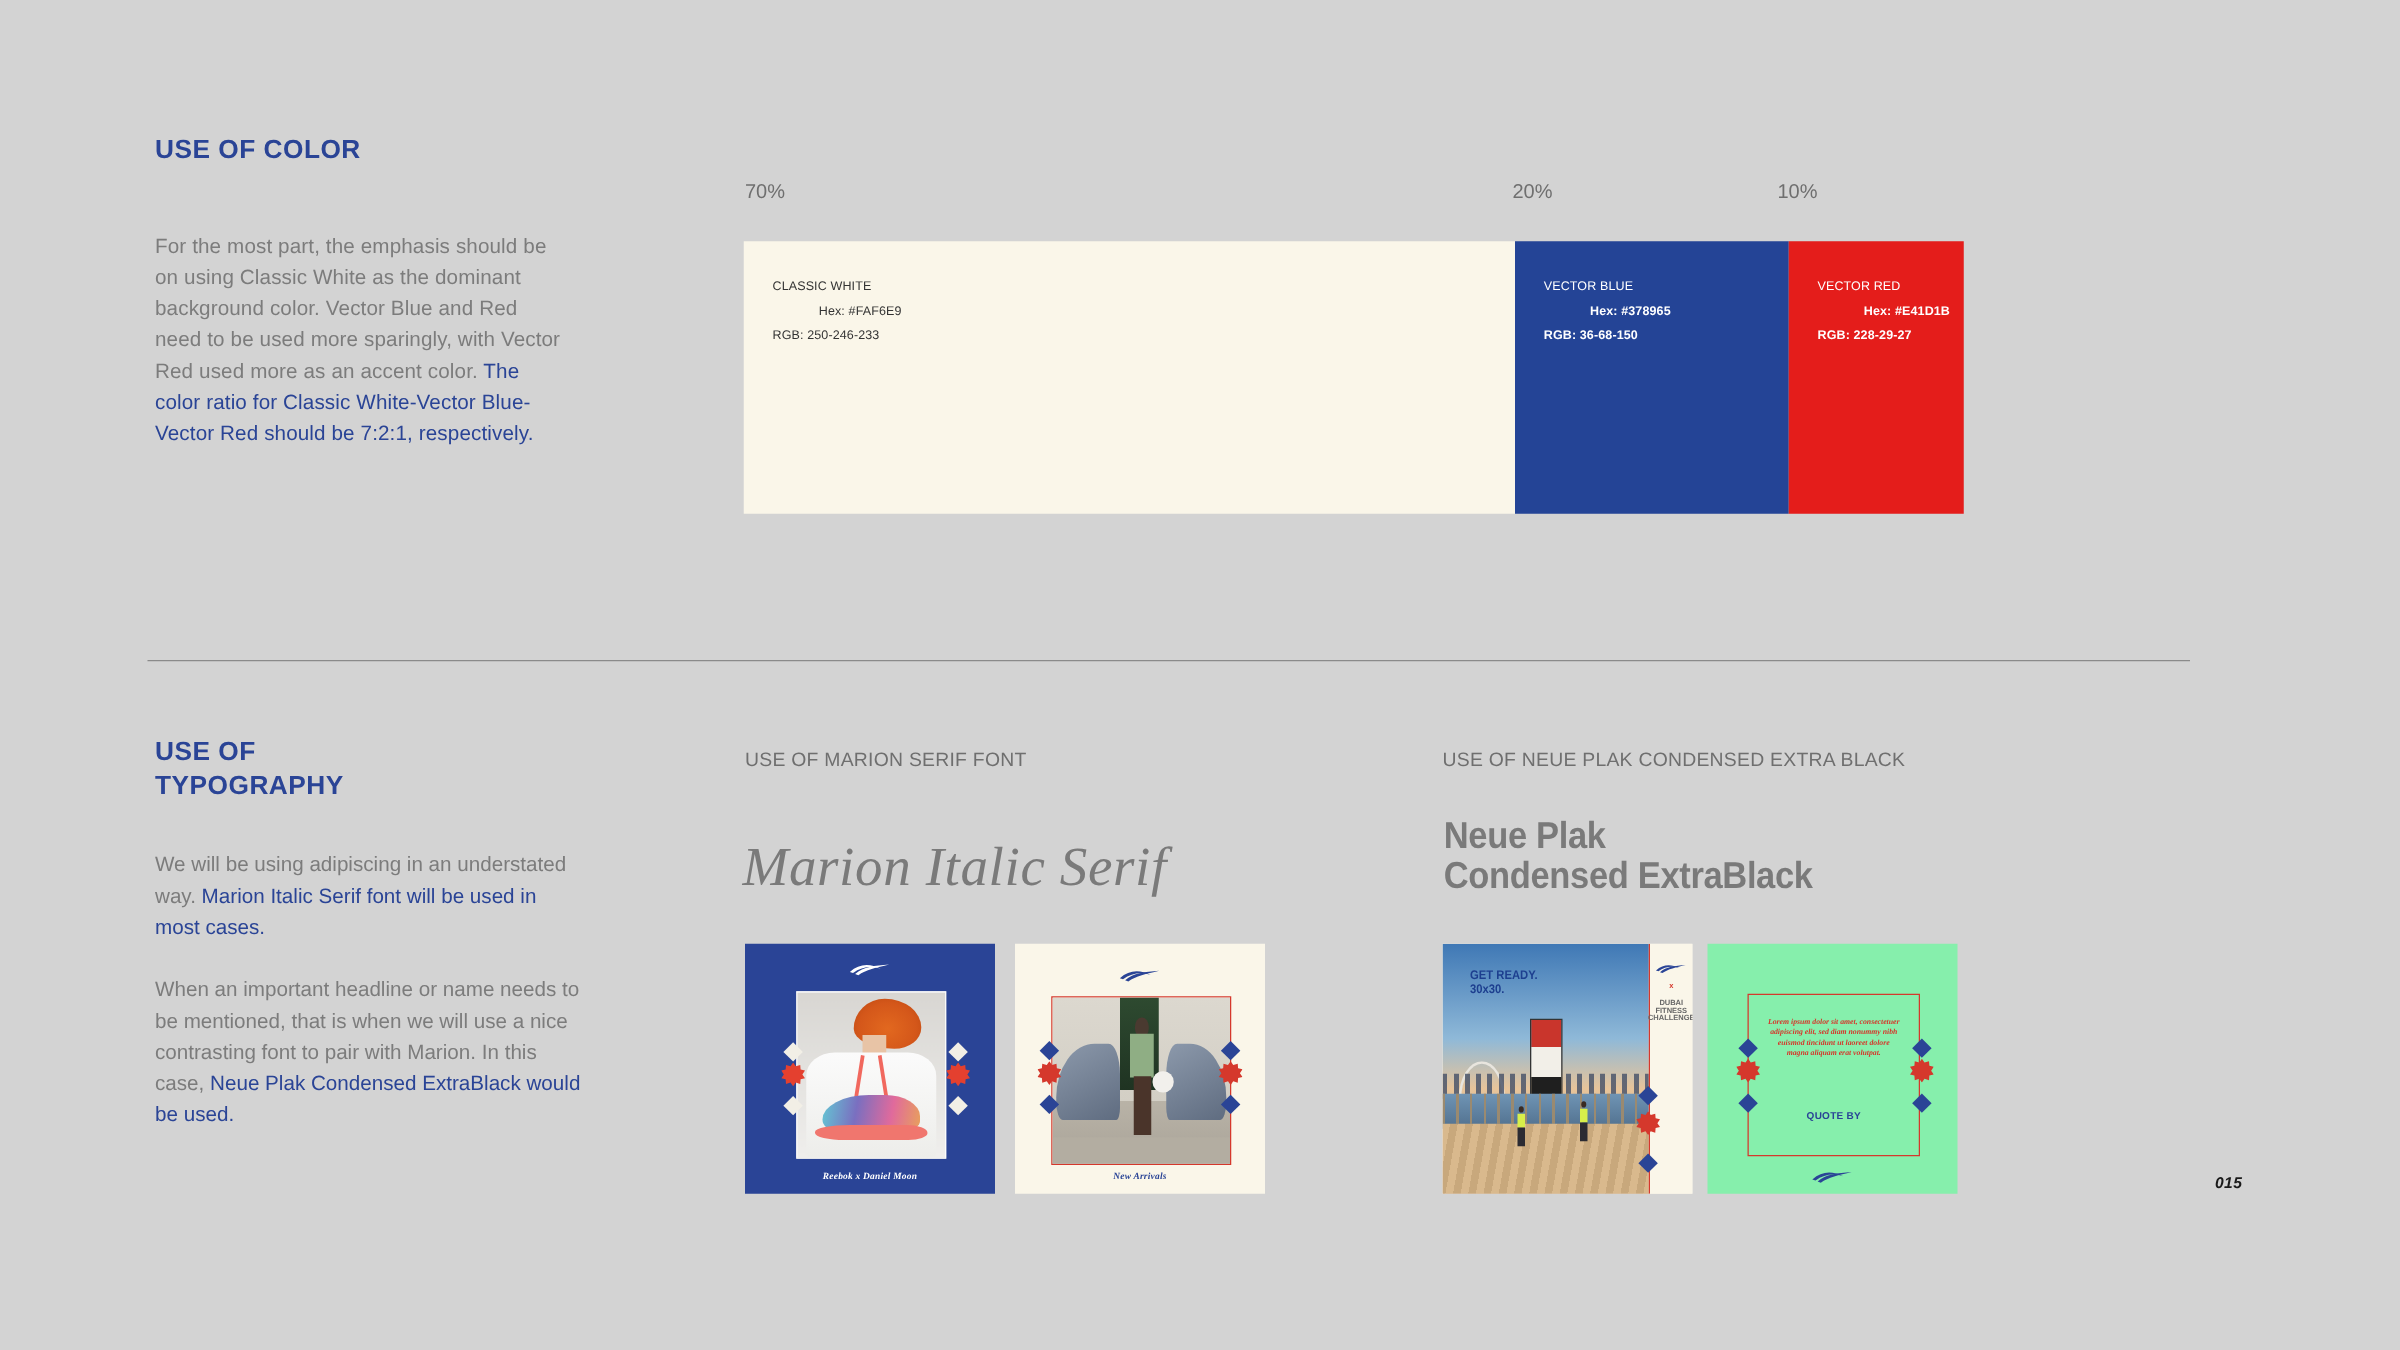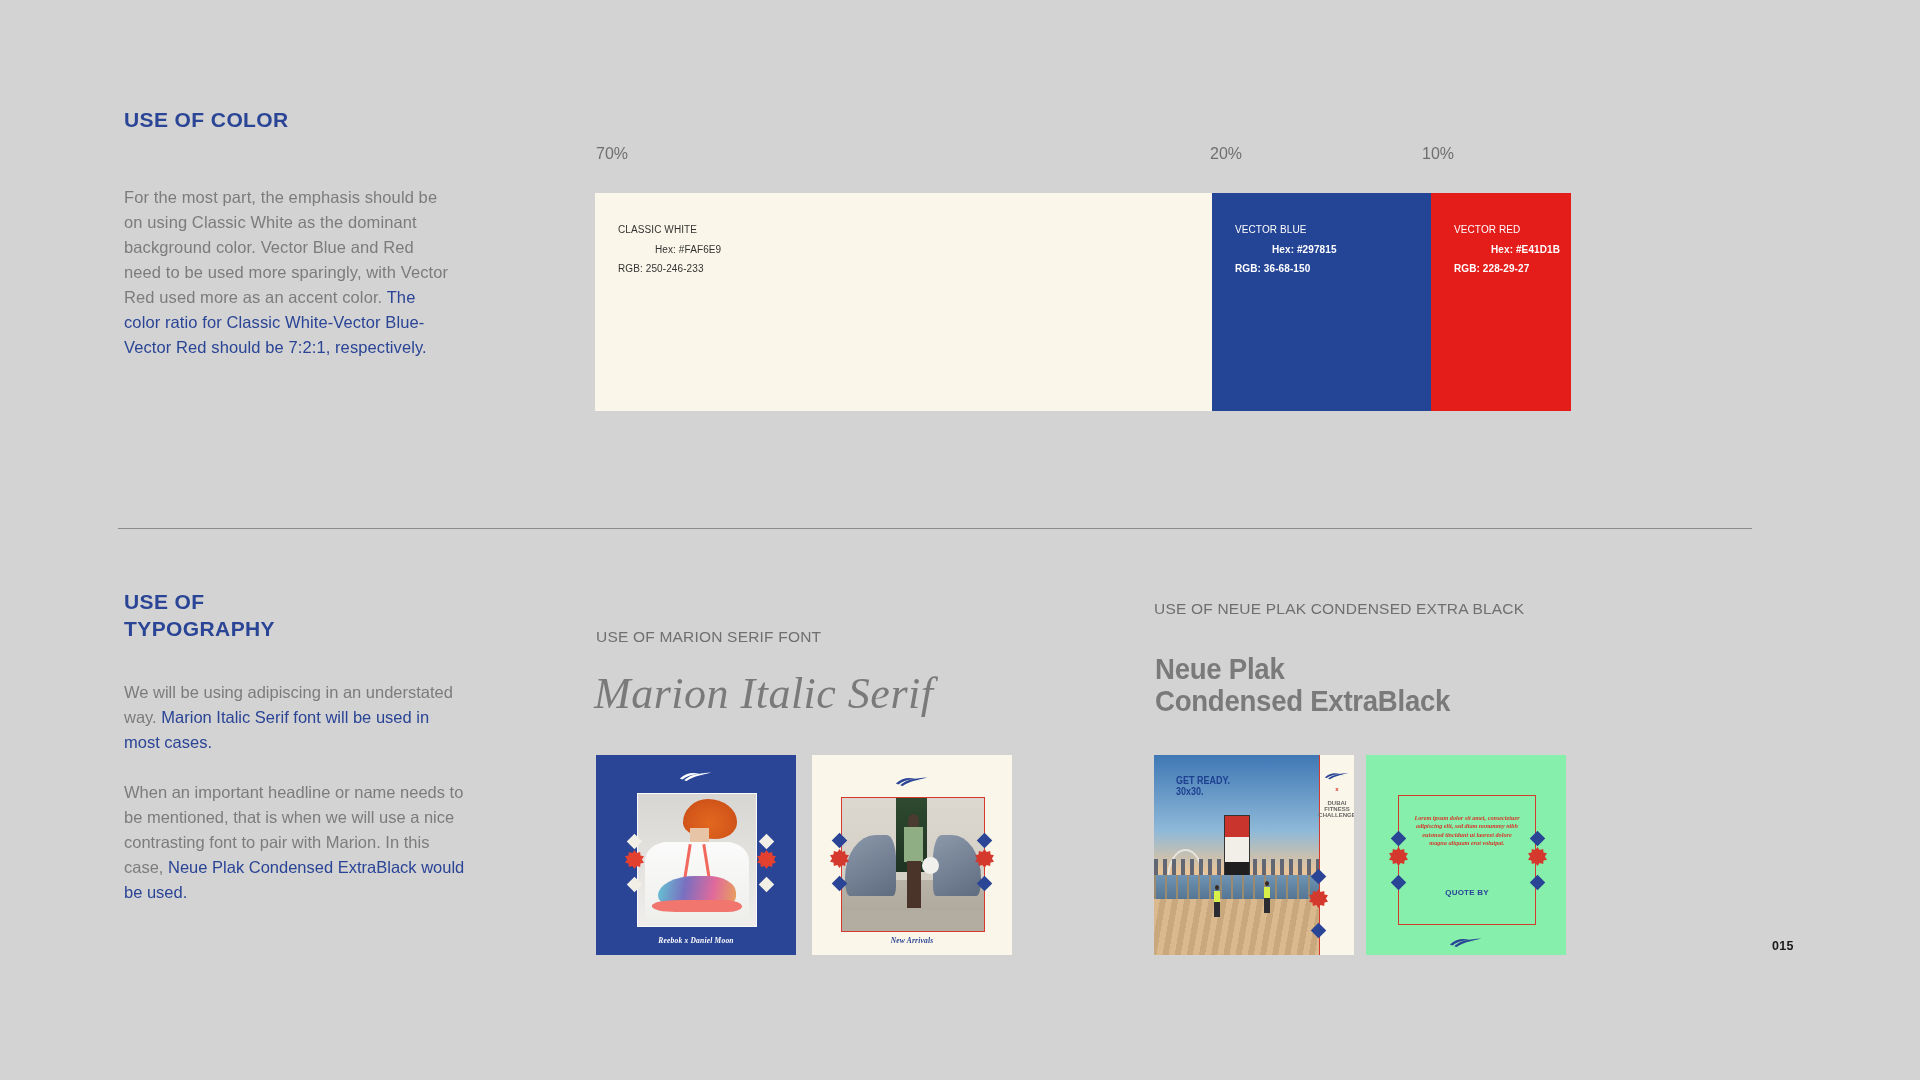--- a/index.html
+++ b/index.html
@@ -132,21 +132,21 @@
     color: #7c7c7c;
   }
   .typo-copy-1 .accent, .typo-copy-2 .accent { color: #2a4496; }
 
   .spec-cap {
     position: absolute;
     font-size: 15.5px;
     color: #6f6f6f;
     letter-spacing: 0.2px;
   }
-  .cap-marion { left: 596px; top: 628px; }
+  .cap-marion { left: 596px; top: 600px; }
   .cap-plak   { left: 1154px; top: 600px; }
 
   .spec-marion {
     position: absolute;
     left: 594px;
     top: 668px;
     font-family: "Liberation Serif", serif;
     font-style: italic;
     font-size: 44px;
     color: #7a7a7a;
@@ -386,20 +386,21 @@
     text-align:center;
     font-family:"Liberation Sans Narrow","Liberation Sans",sans-serif;
     font-weight:700; font-size:8px; letter-spacing:.2px; color:#2a4496;
   }
 
   .page-number {
     position:absolute;
     left:1772px; top:939px;
     font-size:12.5px; font-weight:700; color:#1a1a1a;
     letter-spacing:.3px;
+    font-style:italic;
   }
 </style>
 </head>
 <body>
 
 <div class="page">
 
   <div class="section-color-title">USE OF COLOR</div>
 
   <div class="color-copy">
@@ -416,21 +417,21 @@
       <div class="swatch-label">
         <span class="nm">CLASSIC WHITE</span>
         <span class="hx">Hex: #FAF6E9</span>
         <span class="rg">RGB: 250-246-233</span>
       </div>
     </div>
 
     <div class="swatch swatch-blue">
       <div class="swatch-label">
         <span class="nm">VECTOR BLUE</span>
-        <span class="hx">Hex: #297815</span>
+        <span class="hx">Hex: #378965</span>
         <span class="rg">RGB: 36-68-150</span>
       </div>
     </div>
 
     <div class="swatch swatch-red">
       <div class="swatch-label">
         <span class="nm">VECTOR RED</span>
         <span class="hx">Hex: #E41D1B</span>
         <span class="rg">RGB: 228-29-27</span>
       </div>

